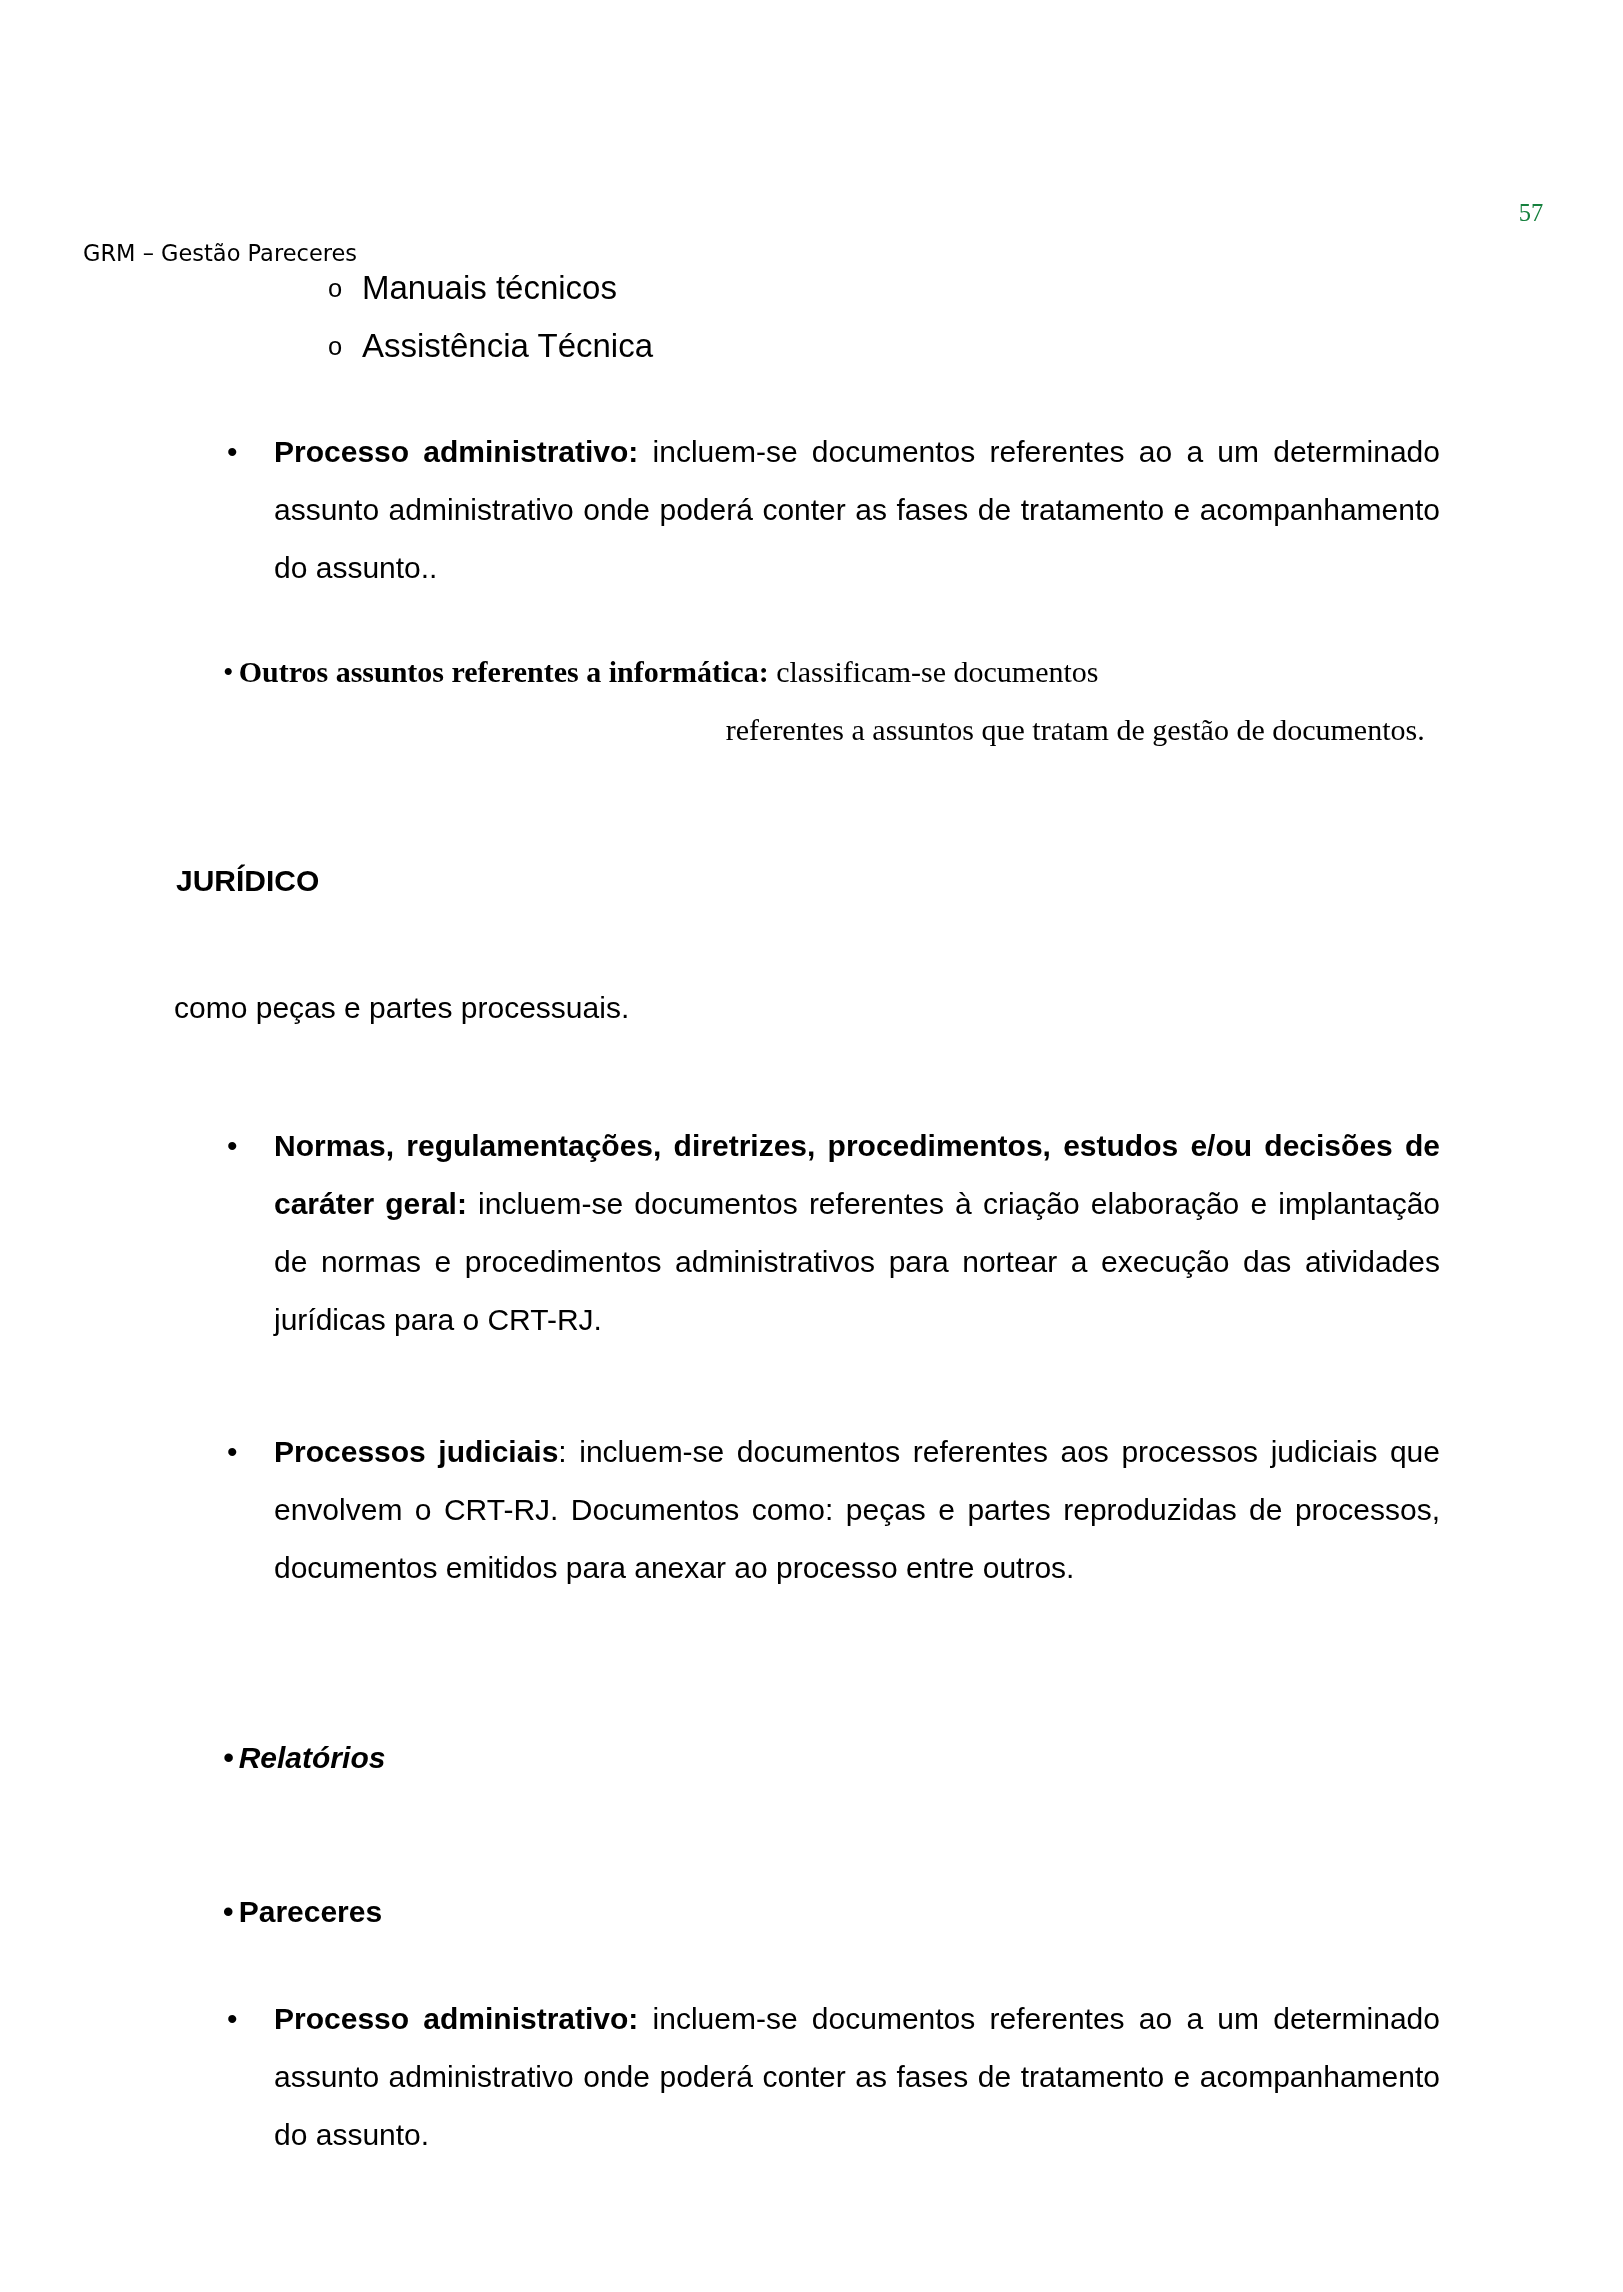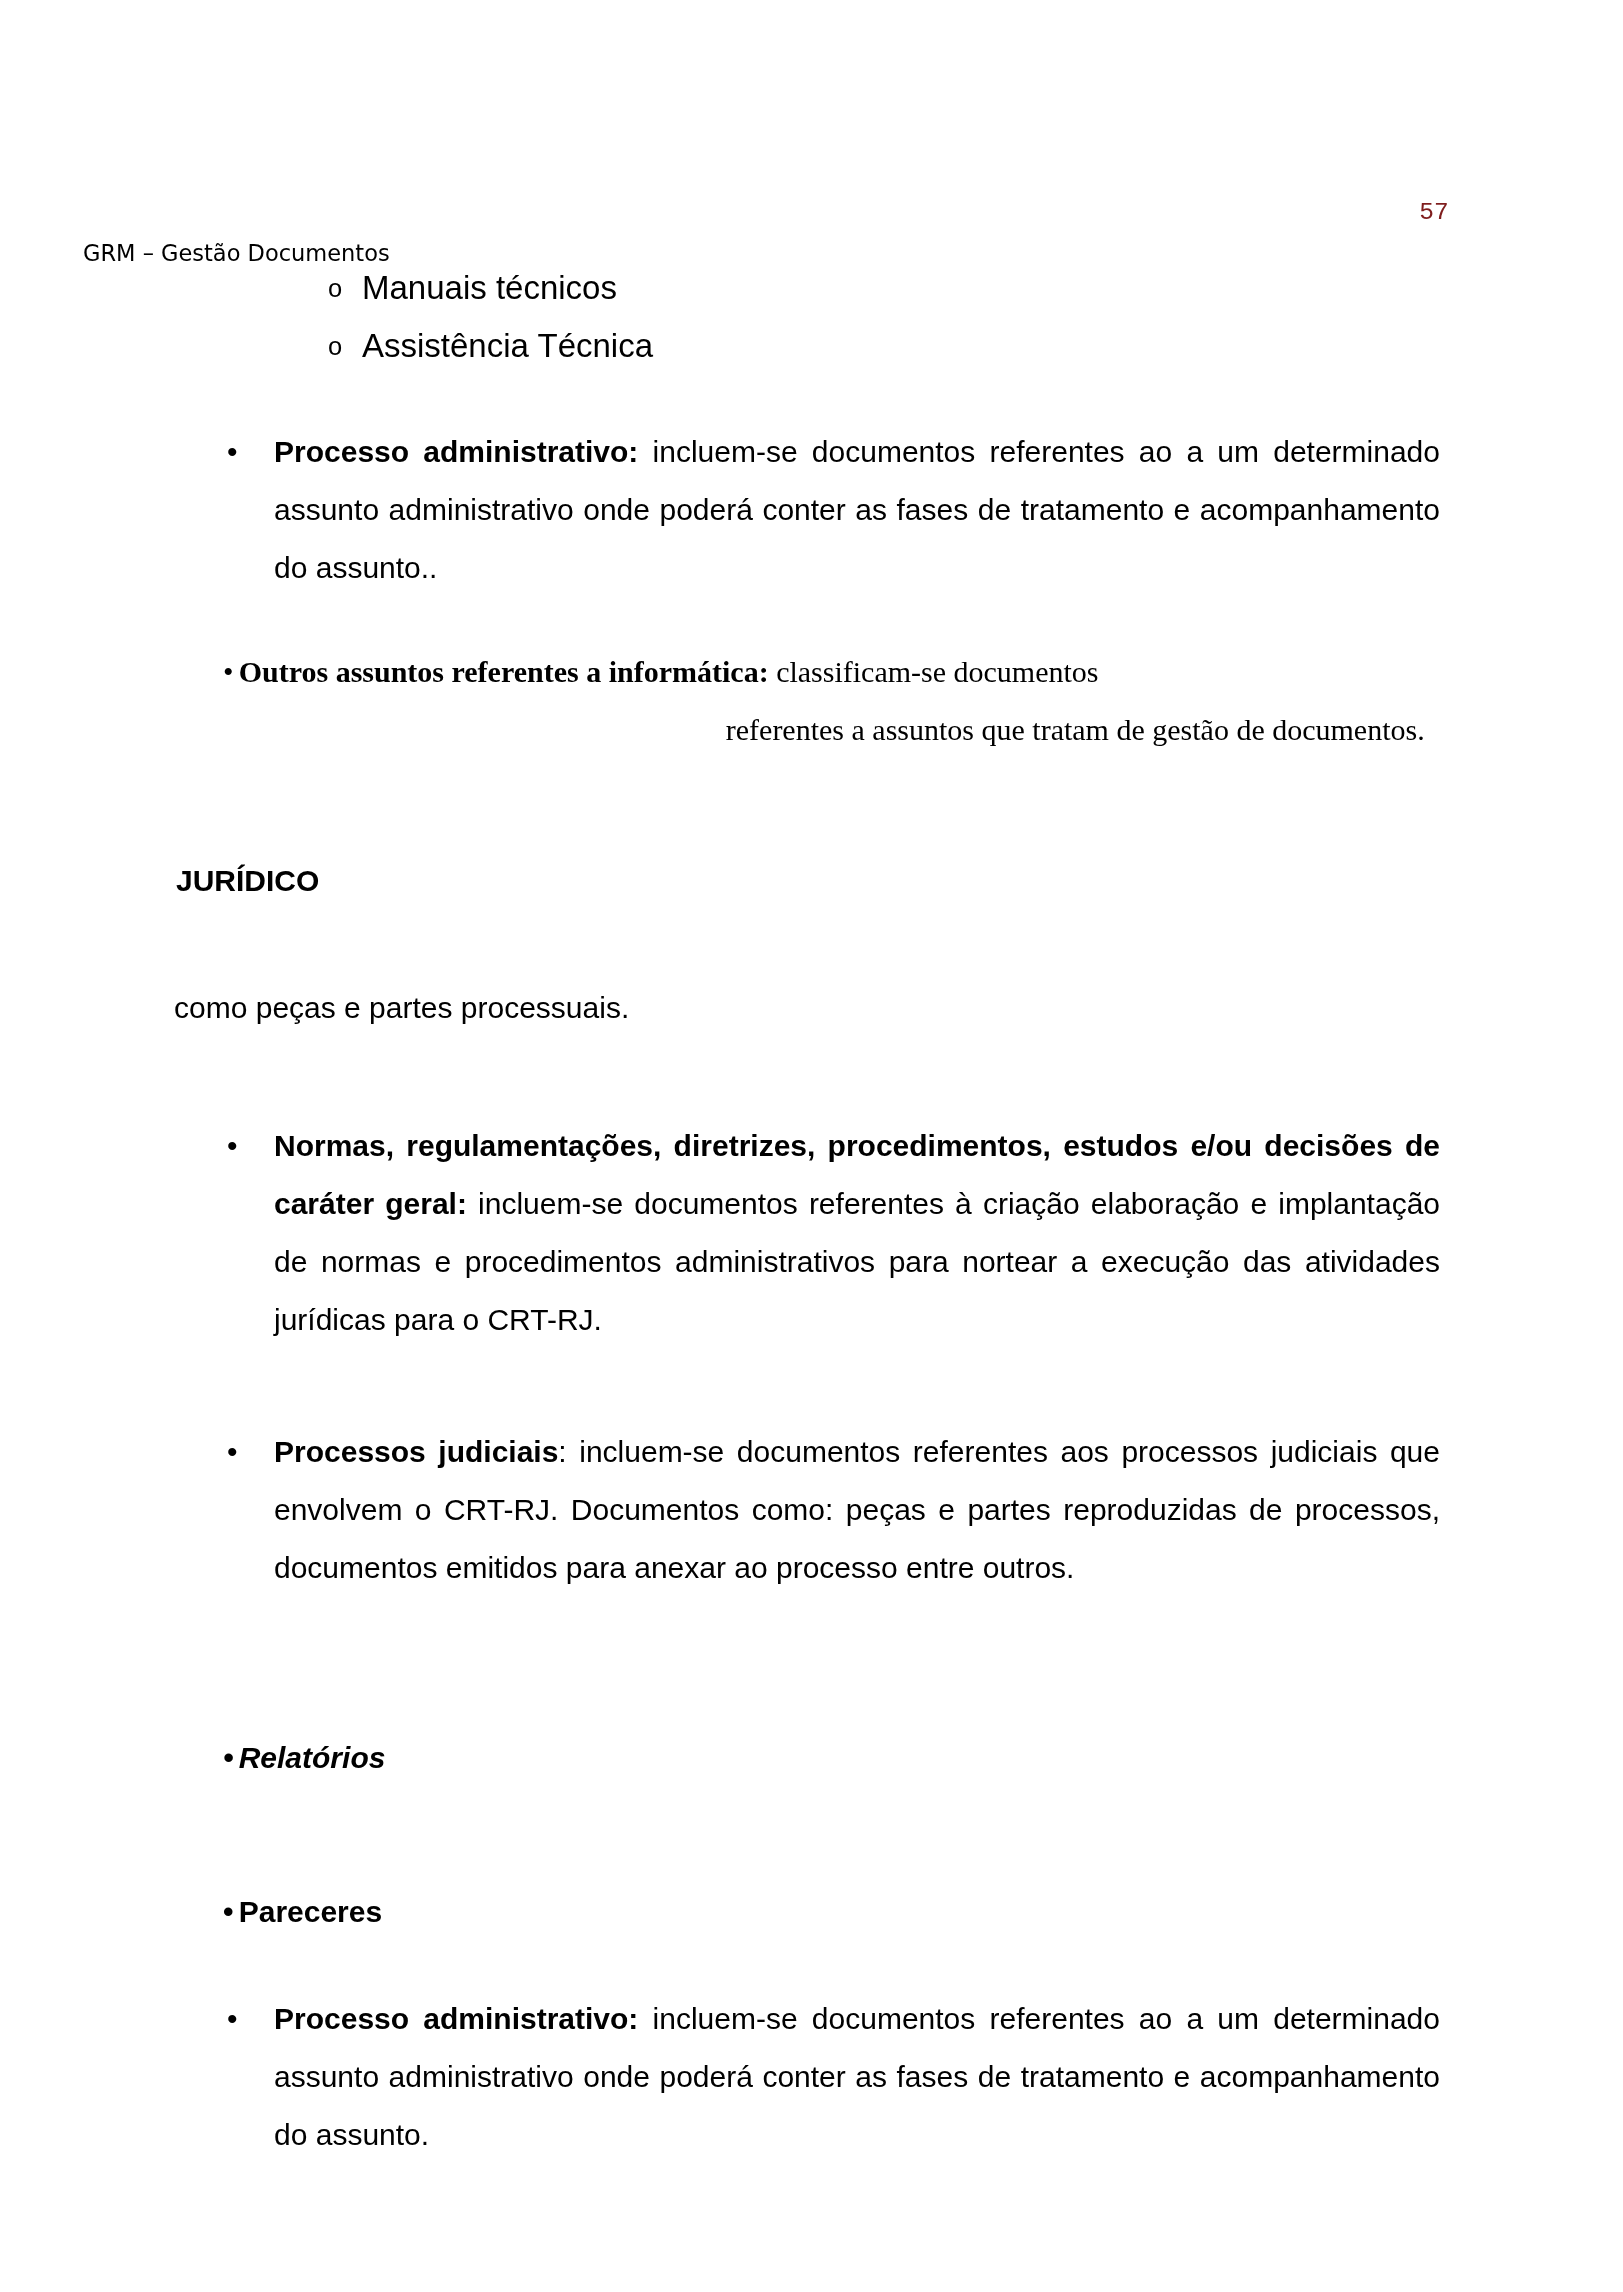--- a/index.html
+++ b/index.html
@@ -15,28 +15,28 @@
     position: relative;
     width: 1623px;
     height: 2293px;
     background: #ffffff;
     overflow: hidden;
   }
 
   
   .page-number {
     position: absolute;
-    left: 1385px;
+    left: 1482px;
     top: 201px;
     width: 98px;
     text-align: center;
-    font-family: Liberation Mono, monospace;
+    font-family: Liberation Serif, serif;
     font-size: 24.5px;
     line-height: 1;
-    color: #7f1d1d;
+    color: #15803d;
   }
   .doc-header {
     position: absolute;
     left: 83px;
     top: 240px;
     font-family: "DejaVu Sans", sans-serif;
     font-size: 22.5px;
     line-height: 1.2;
     white-space: nowrap;
     color: #000;
@@ -145,21 +145,21 @@
 
   b, strong { font-weight: bold; }
 </style>
 </head>
 <body>
 
 <div class="page">
 
   <div class="page-number">57</div>
 
-  <div class="doc-header">GRM – Gestão Documentos</div>
+  <div class="doc-header">GRM – Gestão Pareceres</div>
 
   <div class="content">
 
     <div class="sub-item" style="top:267px;">
       <span class="marker">o</span><span>Manuais técnicos</span>
     </div>
 
     <div class="sub-item" style="top:325px;">
       <span class="marker">o</span><span>Assistência Técnica</span>
     </div>

